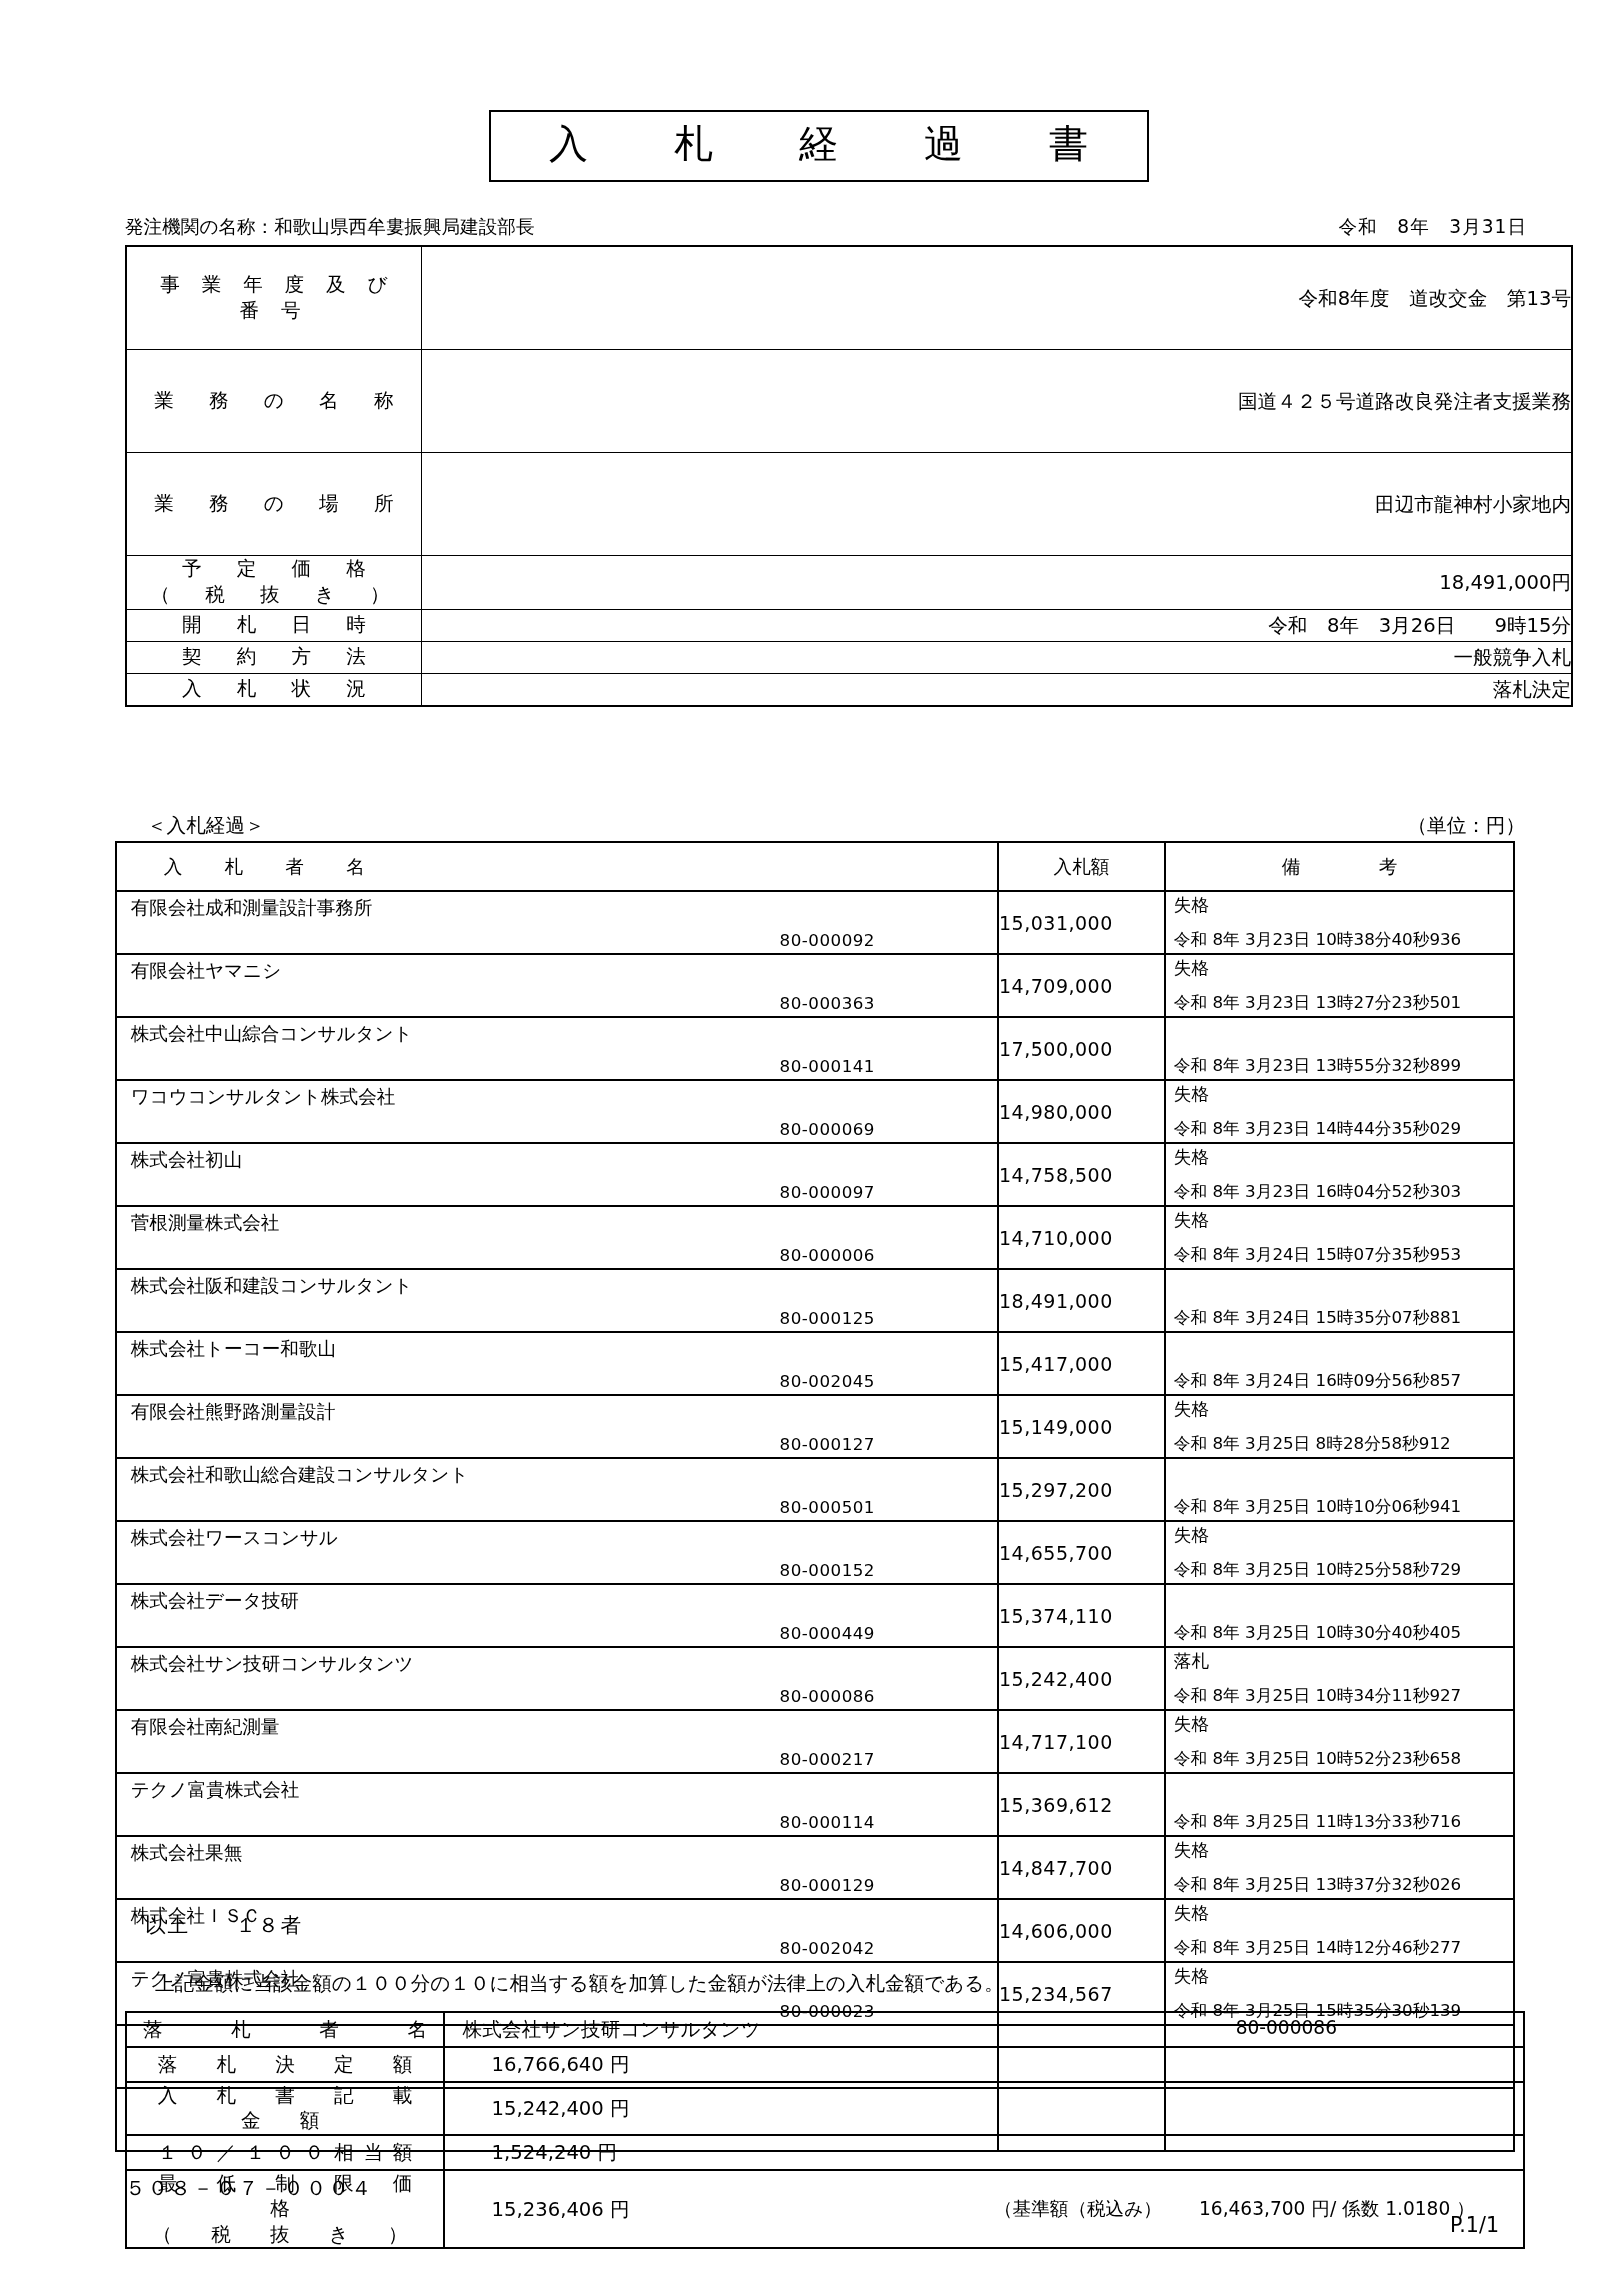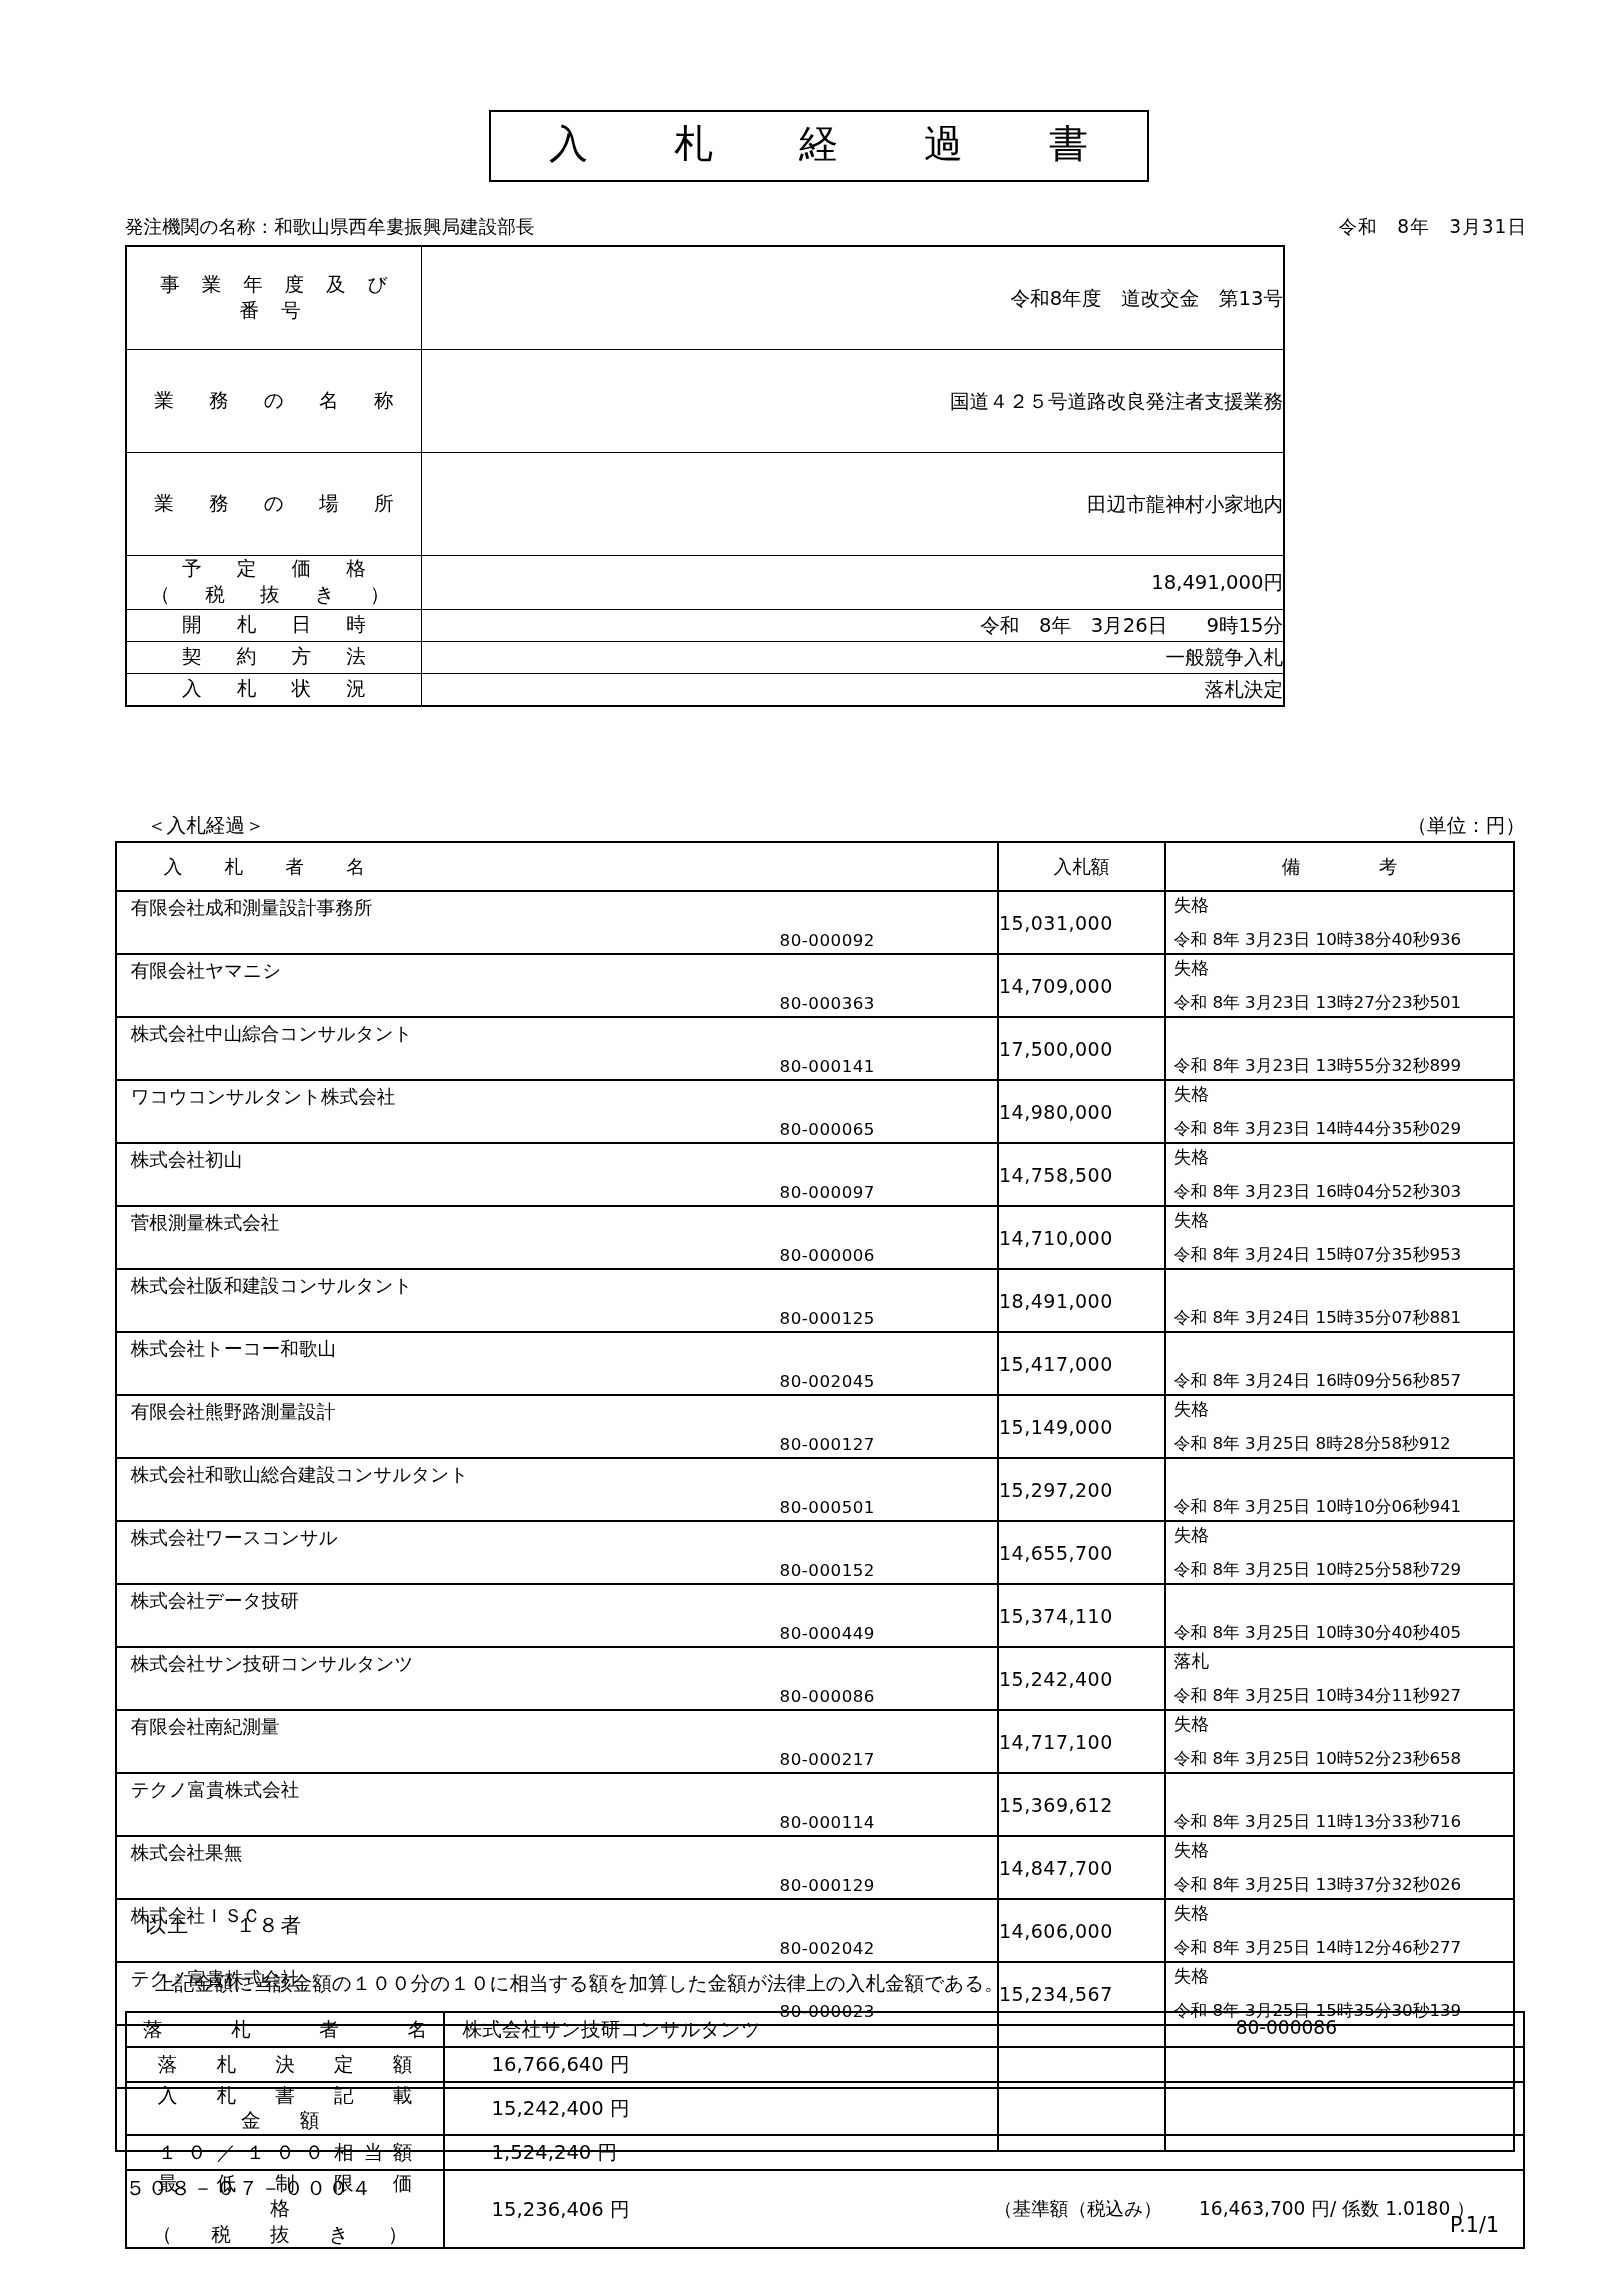--- a/index.html
+++ b/index.html
@@ -66,21 +66,21 @@
     vertical-align: middle;
     font-weight: normal;
     padding: 0;
   }
 
   
   .info-table {
     position: absolute;
     left: 125px;
     top: 245px;
-    width: 1160px;
+    width: 1448px;
     border: 2.9px solid #000;
     font-size: 19.6px;
   }
   .info-table td { border: 1px solid #000; }
   .info-label {
     width: 282px;
     text-align: center;
     letter-spacing: 7.8px;
     text-indent: 7.8px;
     padding: 0 5.9px;
@@ -341,21 +341,21 @@
           </td>
           <td class="cell-amount c-amount">17,500,000</td>
           <td class="cell-remark c-remark">
             <span class="st"></span>
             <span class="ts">令和 8年  3月23日  13時55分32秒899</span>
           </td>
         </tr>
         <tr class="bid-row">
           <td class="cell-name c-name">
             <span class="nm">ワコウコンサルタント株式会社</span>
-            <span class="no">80-000065</span>
+            <span class="no">80-000069</span>
           </td>
           <td class="cell-amount c-amount">14,980,000</td>
           <td class="cell-remark c-remark">
             <span class="st">失格</span>
             <span class="ts">令和 8年  3月23日  14時44分35秒029</span>
           </td>
         </tr>
         <tr class="bid-row">
           <td class="cell-name c-name">
             <span class="nm">株式会社初山</span>

